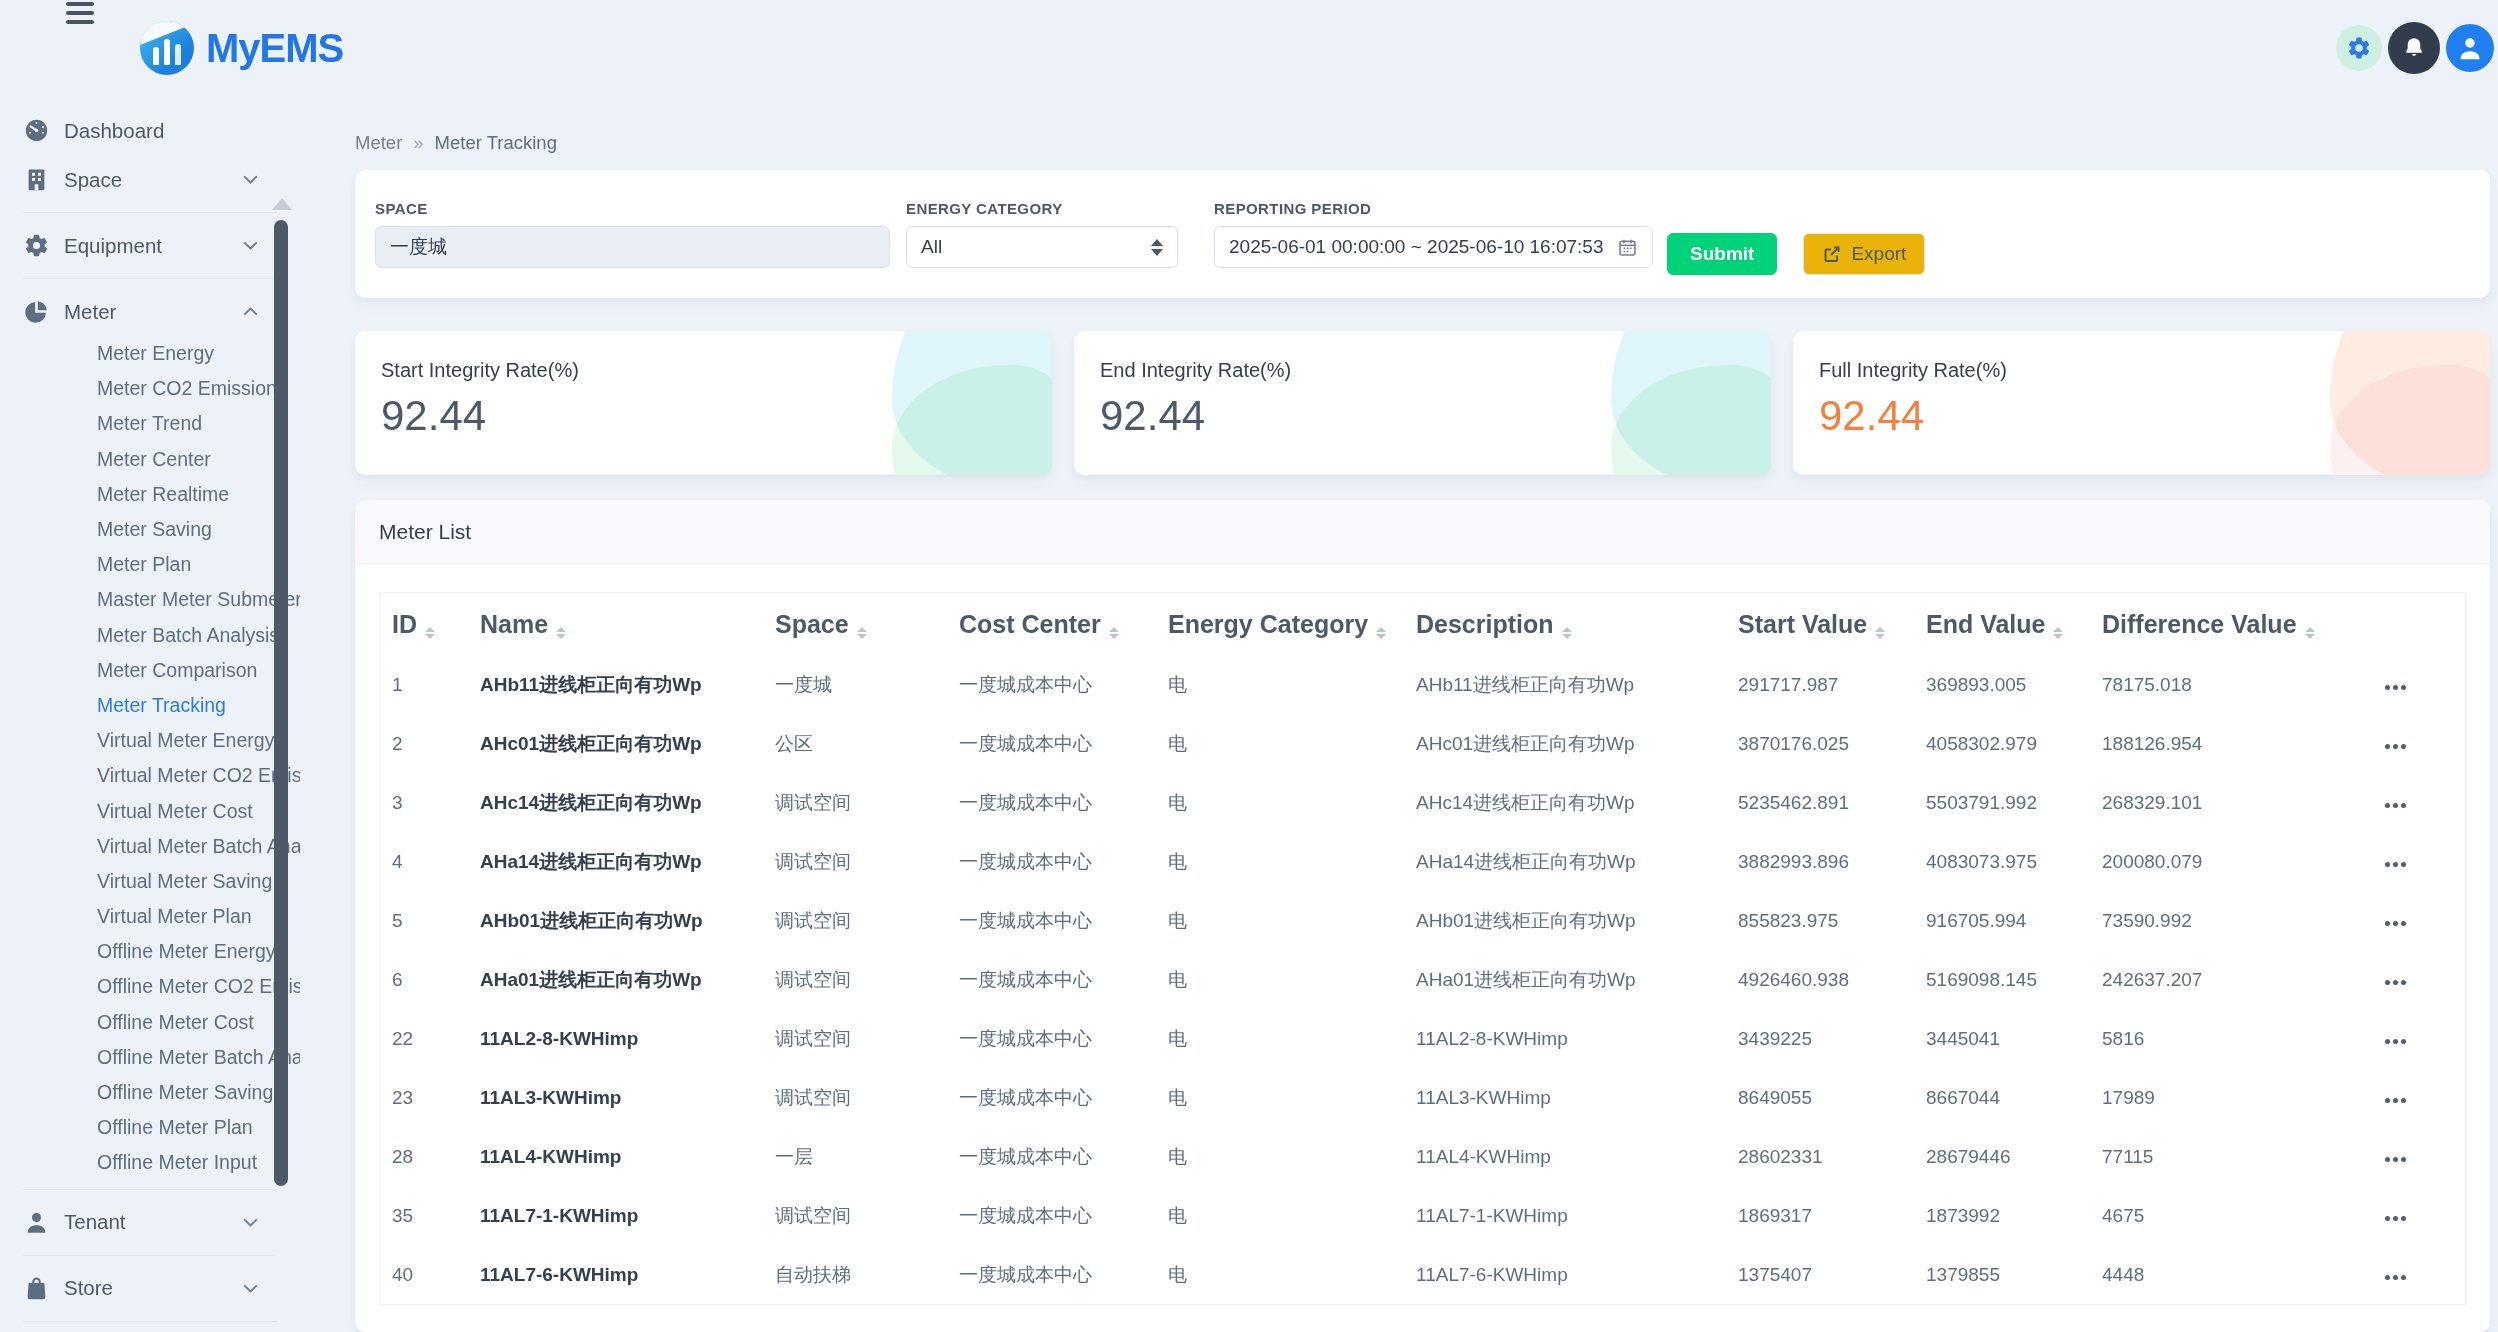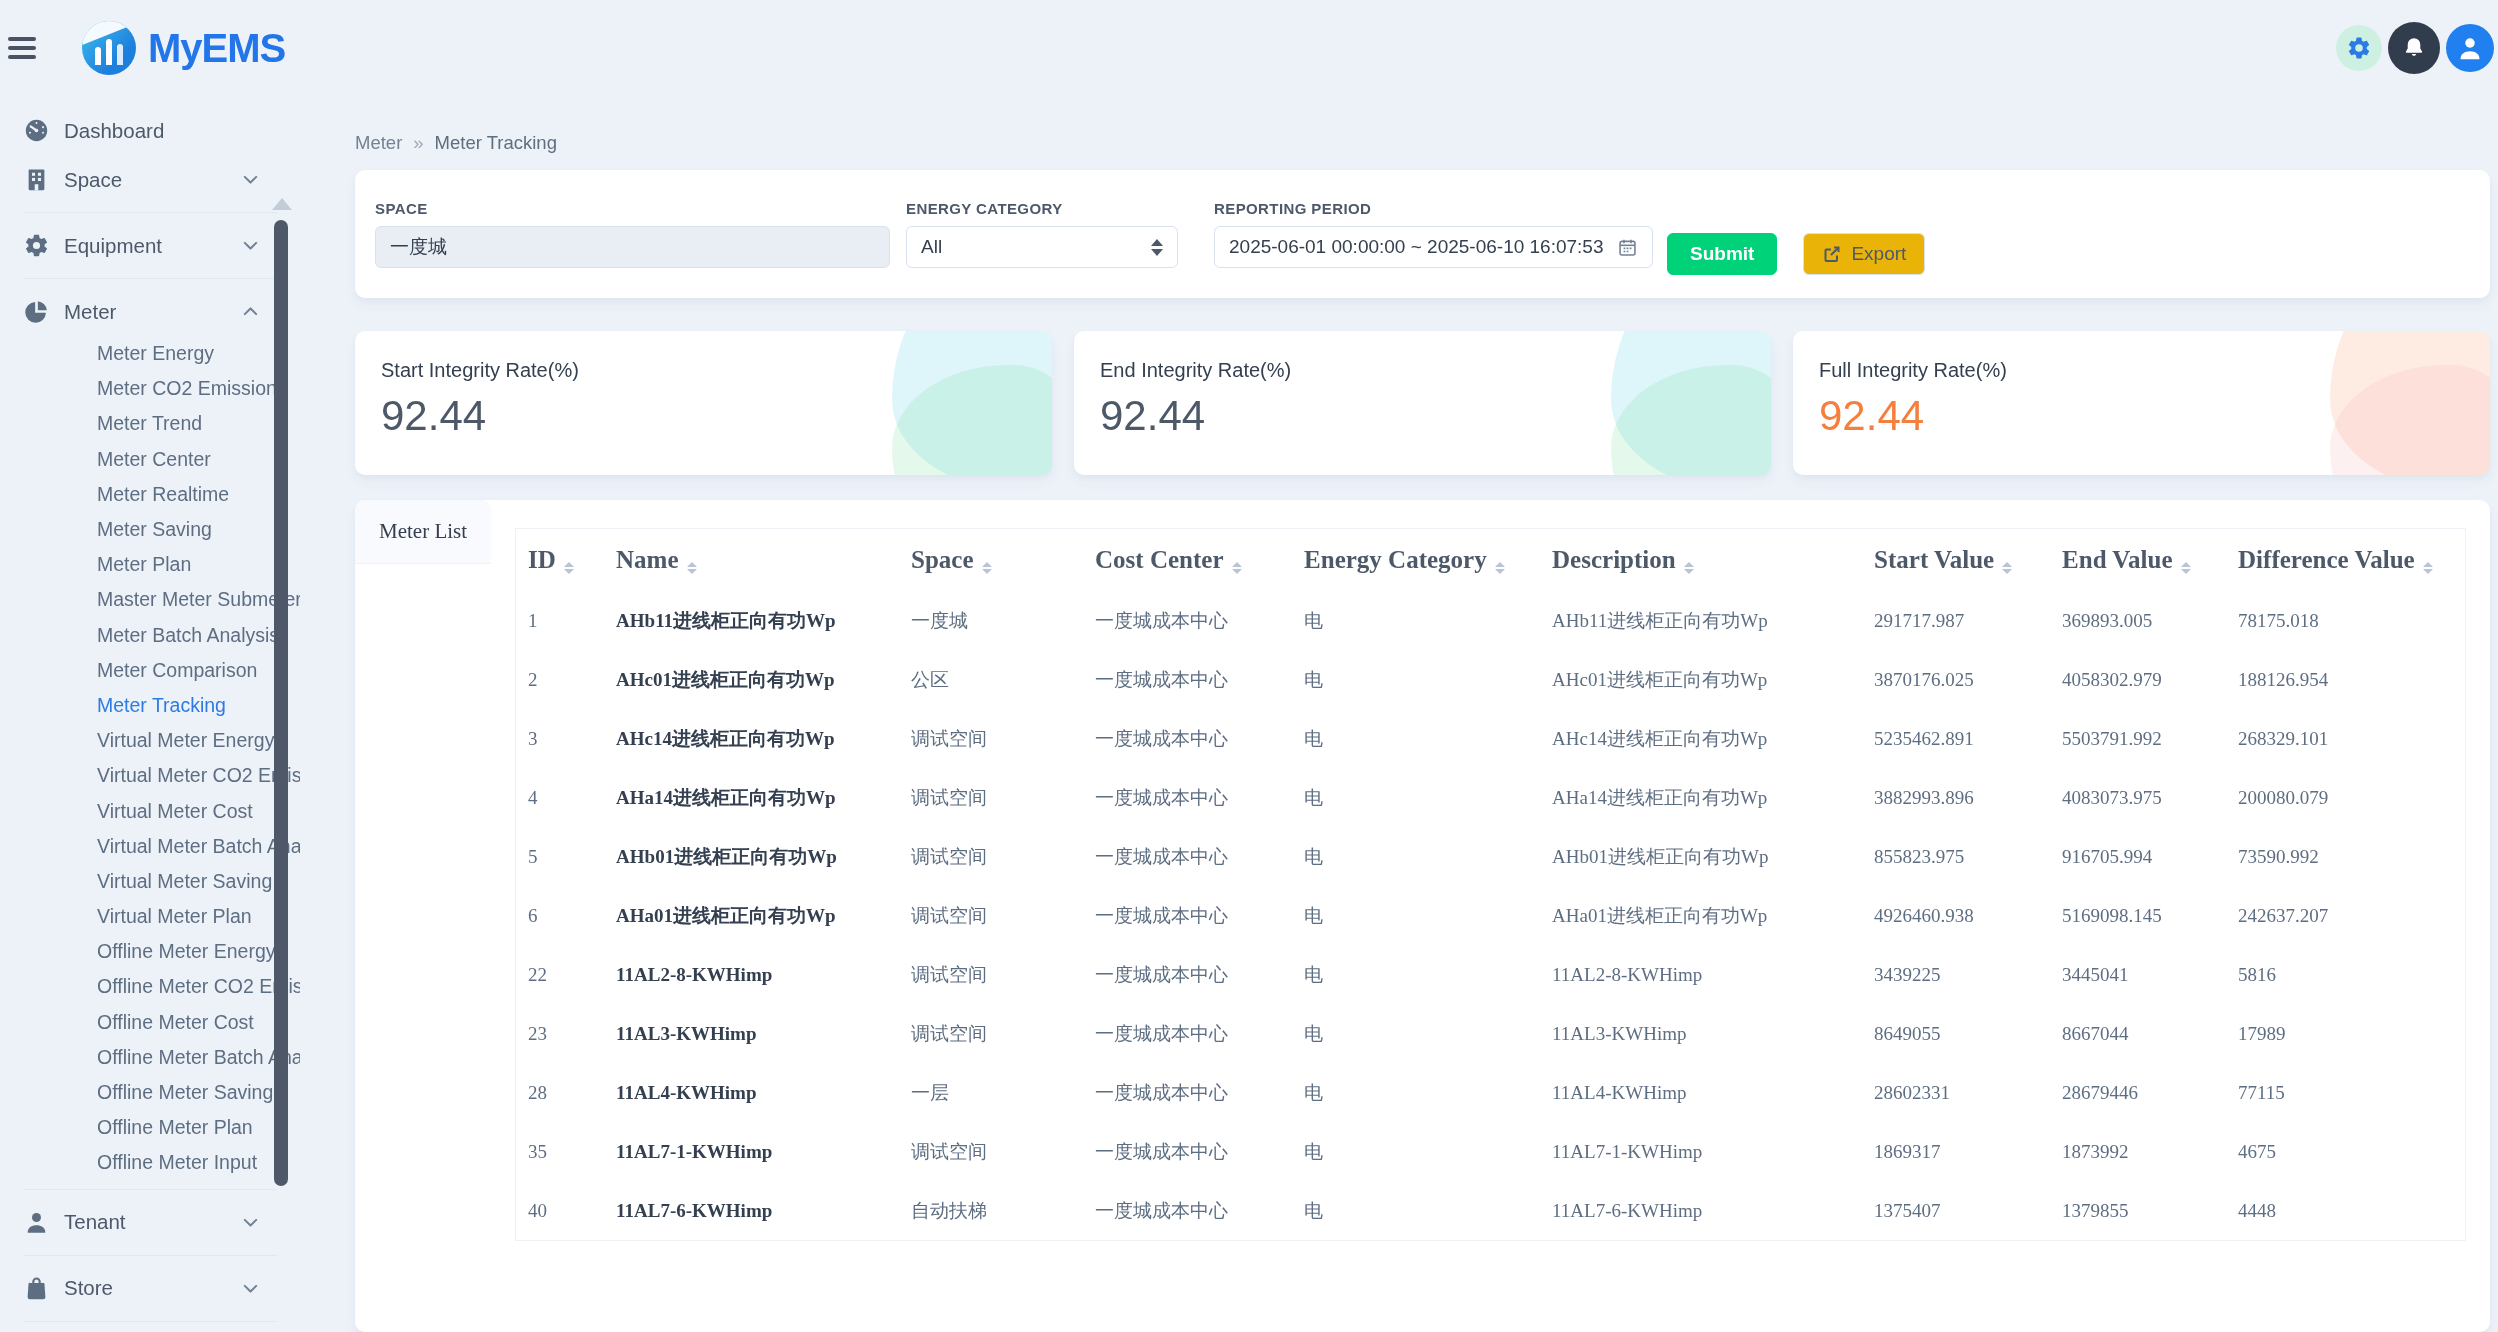--- a/index.html
+++ b/index.html
@@ -1,21 +1,21 @@
 <!DOCTYPE html>
 <html><head>
 <meta charset="utf-8">
 <style>
   * { margin:0; padding:0; box-sizing:border-box; }
   html,body { width:2498px; height:1332px; overflow:hidden; }
   body { background:#edf2f9; font-family:"Liberation Sans", sans-serif; color:#5e6e82; }
   .app { width:100%; height:100%; display:flex; flex-direction:column; }
 
   
-  .topbar { height:96px; display:flex; align-items:center; padding:0 4px 0 8px; flex:0 0 auto; }
+  .topbar { height:96px; display:flex; padding:0 4px 0 26px; flex:0 0 auto;margin-left:40px; }
   .hamburger { width:34px; height:26px; border:none; background:transparent; cursor:pointer;
     display:flex; flex-direction:column; justify-content:space-between; padding:2px 0; }
   .hamburger span { display:block; height:4px; width:28px; border-radius:2px; background:#4a5362; }
   .brand { display:flex; align-items:center; margin-left:40px; cursor:pointer; }
   .brand-mark { width:54px; height:54px; border-radius:50%; position:relative; overflow:hidden;
     background:linear-gradient(135deg,#41c0ee 0%,#1d7fdd 70%); }
   .brand-mark .swoosh { position:absolute; width:70px; height:34px; background:rgba(255,255,255,.95);
     transform:rotate(-22deg); left:-8px; top:-22px; }
   .brand-mark .bar { position:absolute; bottom:10px; background:#ffffff; width:6px; border-radius:3px 3px 0 0; }
   .brand-mark .b1 { left:13px; height:18px; }
@@ -84,21 +84,21 @@
   .stat-value.orange { color:#f5803e; }
   .blob { position:absolute; z-index:1; }
   .stat-card .blob-a { top:-70px; right:-60px; width:220px; height:230px; border-radius:48% 52% 42% 58%/60% 42% 58% 40%; }
   .stat-card .blob-b { bottom:-80px; right:-40px; width:200px; height:190px; border-radius:60% 40% 55% 45%/45% 55% 42% 58%; }
   .corner-teal .blob-a { background:rgba(72,205,227,.18); }
   .corner-teal .blob-b { background:rgba(118,224,160,.20); }
   .corner-orange .blob-a { background:rgba(246,137,79,.16); }
   .corner-orange .blob-b { background:rgba(245,160,170,.16); }
 
   
-  .meter-card { margin-top:25px; flex:1; overflow:hidden; display:flex; flex-direction:row;font-family:Liberation Serif, serif; }
+  .meter-card { margin-top:25px; flex:1; overflow:hidden; display:flex; flex-direction:column; }
   .meter-card-header { height:64px; background:#f9fafd; border-bottom:1px solid #edf2f9; display:flex; align-items:center;
     padding:0 24px; border-radius:10px 10px 0 0; flex:0 0 auto; }
   .meter-title { font-size:21px; font-weight:500; color:#344050; }
   .meter-card-body { padding:28px 24px 0 24px; flex:1; overflow:hidden; }
   .tbl-wrap { border:1px solid #eef1f6; overflow:hidden; }
   table { width:100%; border-collapse:collapse; table-layout:fixed; }
   th { height:62px; text-align:left; font-size:25px; font-weight:700; color:#4d5969; padding-left:12px; cursor:pointer; white-space:nowrap; }
   td { height:59px; font-size:19px; color:#5e6e82; padding-left:12px; white-space:nowrap; overflow:hidden; }
   td.cell-name { font-weight:700; color:#344050; }
   td.cell-actions { text-align:center; padding-left:0; }

